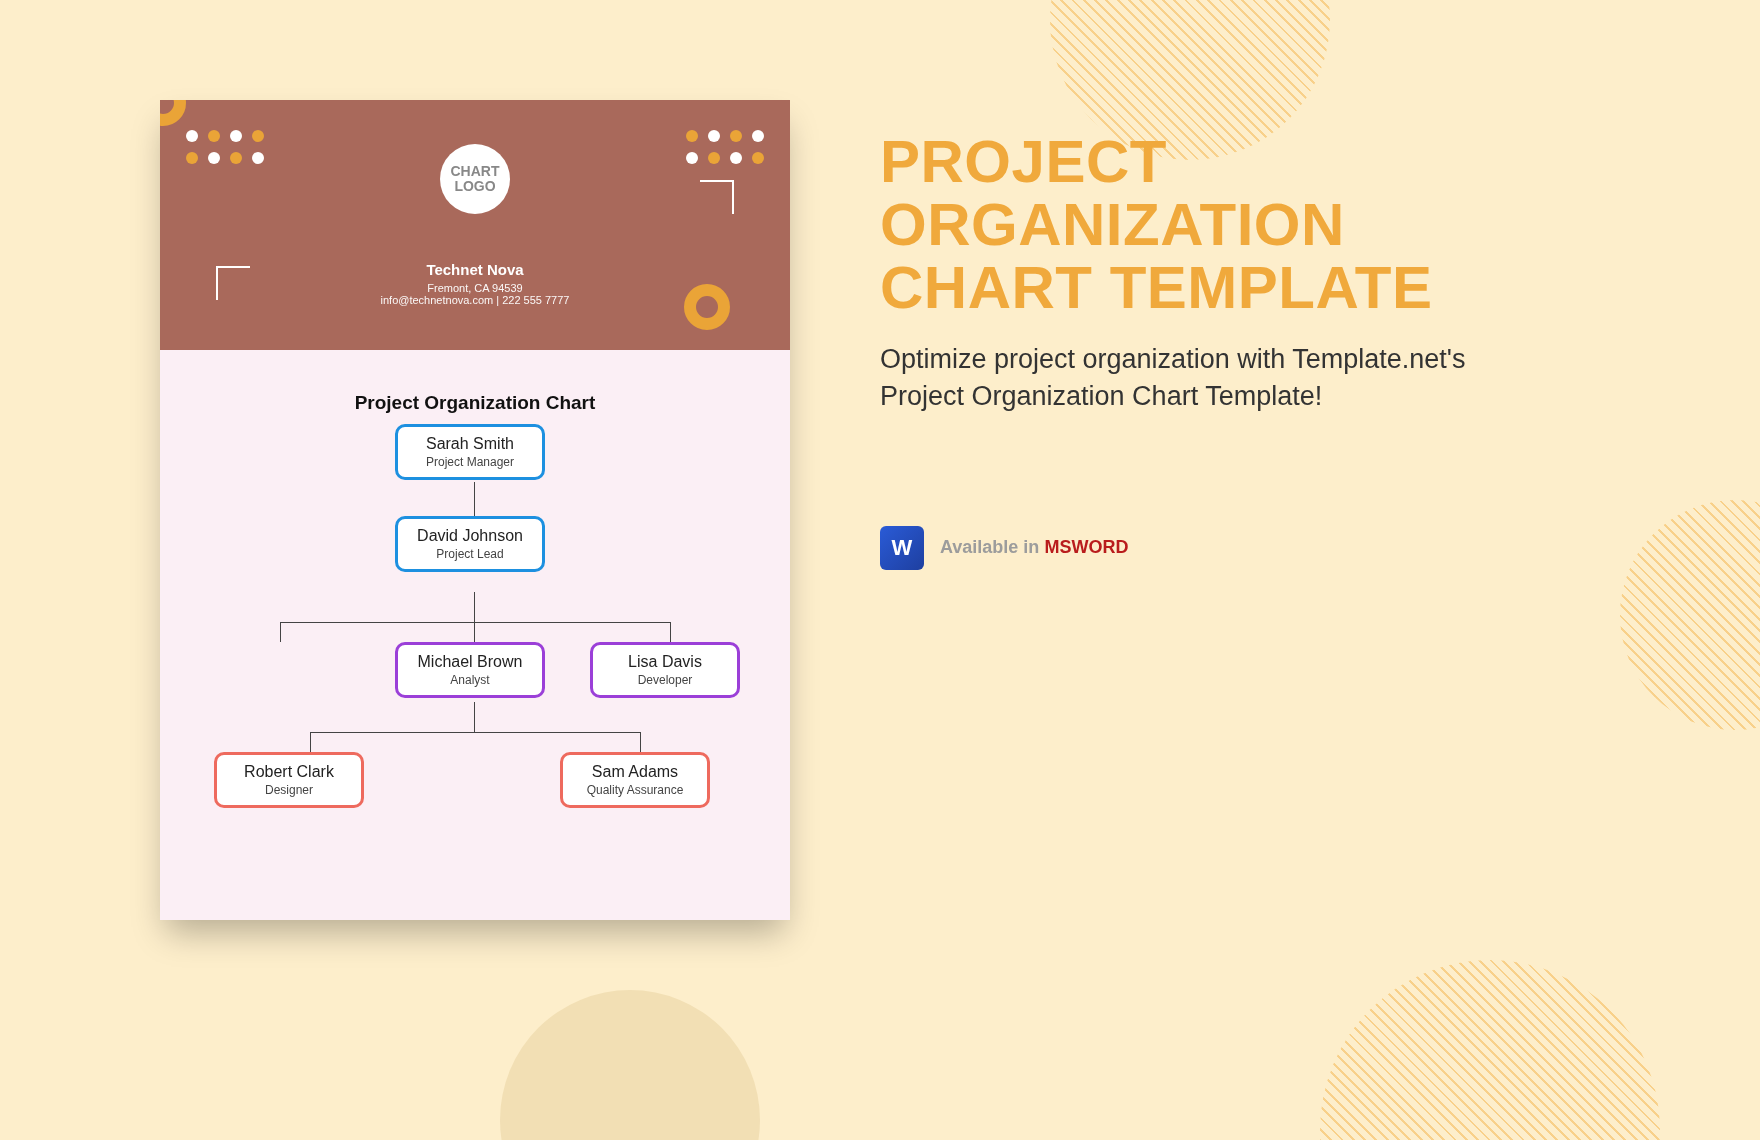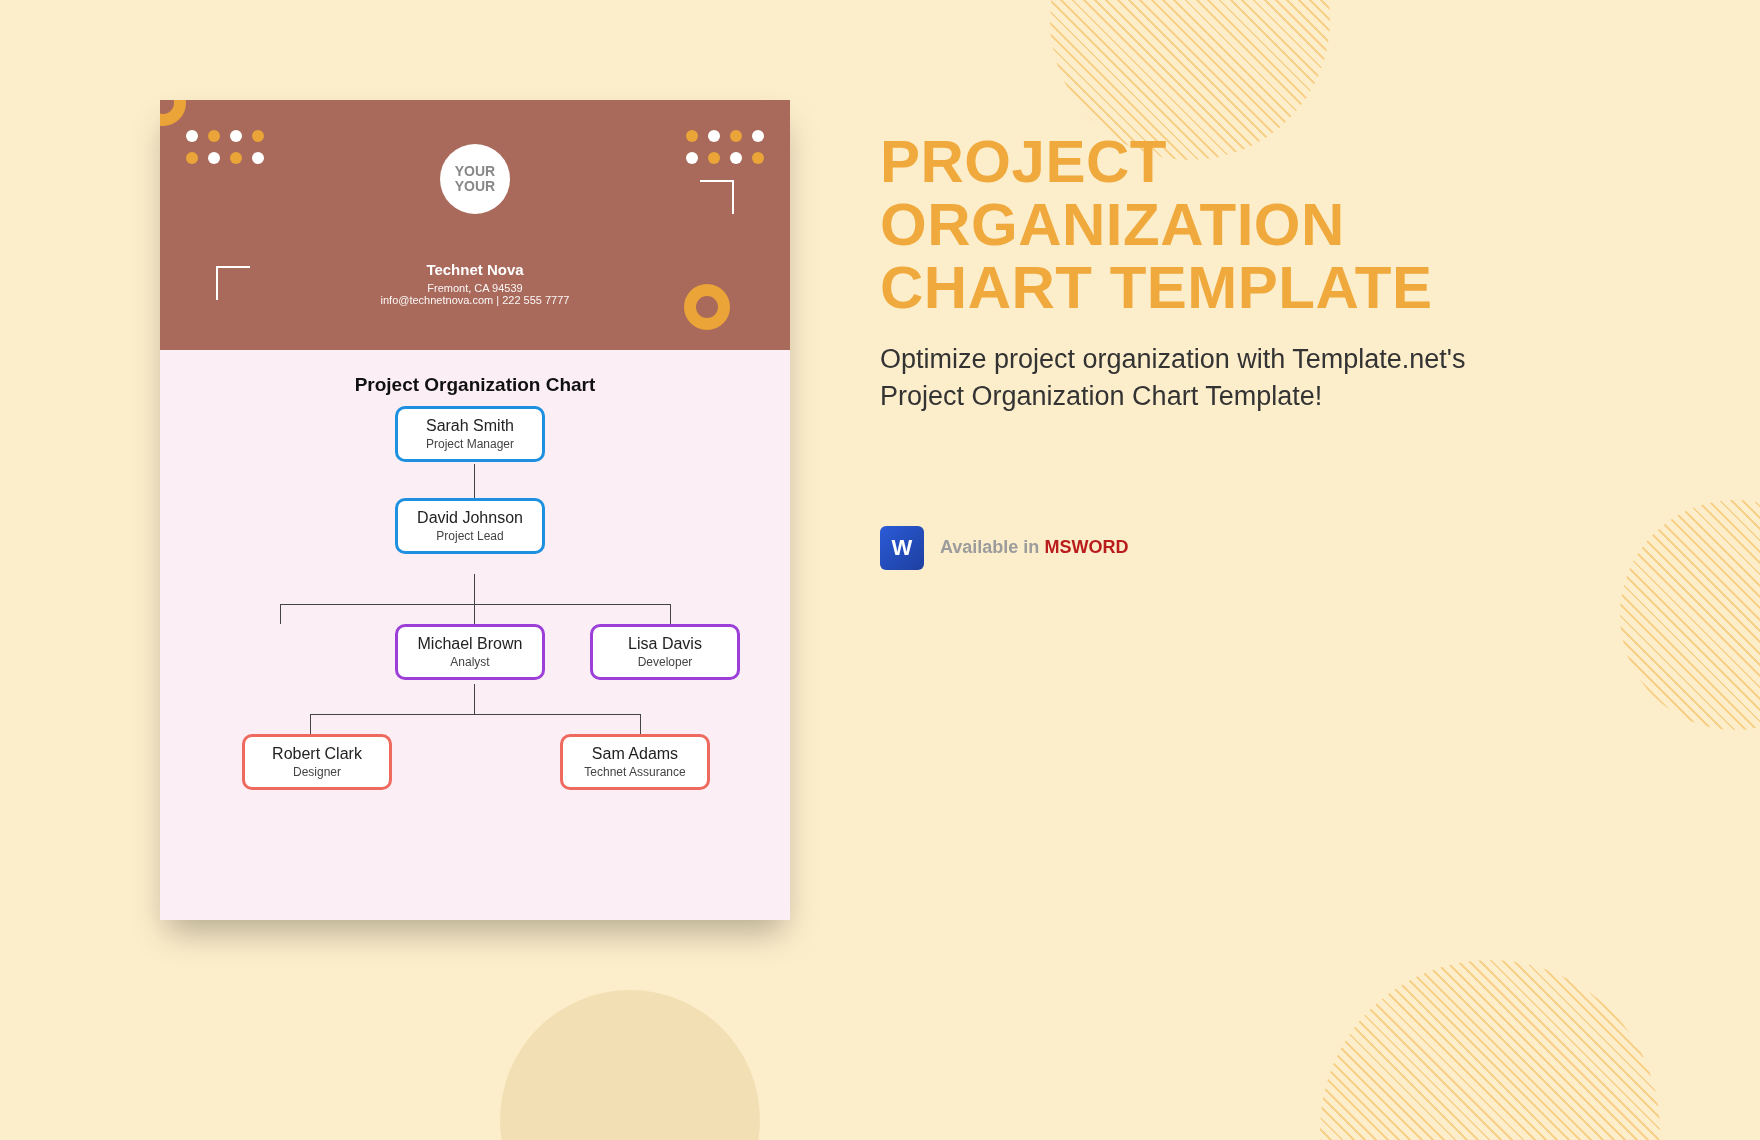--- a/index.html
+++ b/index.html
@@ -50,21 +50,21 @@
   }
   .company{font-weight:700;font-size:15px;margin-bottom:4px;margin-top:37px;}
   .addr,.contact{font-size:11px;opacity:.95;}
   
   .dotrow{position:absolute;display:flex;gap:10px;}
   .dotrow span{width:12px;height:12px;border-radius:50%;}
   .d-white{background:#fff;} .d-orange{background:#eaa437;}
   .step{position:absolute;border:2px solid #fff;border-bottom:none;border-left:none;}
   .ring{position:absolute;width:46px;height:46px;border-radius:50%;border:12px solid #eaa437;}
 
-  .chart-title{text-align:center;font-weight:700;font-size:19px;margin:24px 0 10px;color:#111;}
+  .chart-title{text-align:center;font-weight:700;font-size:19px;margin:42px 0 10px;color:#111;}
   .chart{position:relative;height:470px;}
   .node{
     position:absolute;background:#fff;border:3px solid;border-radius:10px;
     padding:8px 6px;text-align:center;min-width:150px;
   }
   .n-name{font-size:16px;font-weight:500;color:#222;}
   .n-role{font-size:12px;color:#444;margin-top:2px;}
   .b-blue{border-color:#1d90e0;}
   .b-purple{border-color:#9b3fd8;}
   .b-coral{border-color:#ee6a5e;}
@@ -123,21 +123,21 @@
           <span class="d-orange"></span>
           <span class="d-white"></span>
           <span class="d-orange"></span>
         </div>
       <div class="ring" style="bottom:20px;right:60px;"></div>
       <div class="ring" style="top:-20px;left:-20px;"></div>
       <div class="step" style="left:56px;bottom:50px;width:34px;height:34px;border-right:none;border-top:2px solid #fff;border-left:2px solid #fff;"></div>
       <div class="step" style="right:56px;top:80px;width:34px;height:34px;"></div>
 
       <div class="logo">
-          <span>YOUR YOUR</span>
+          <span>CHART LOGO</span>
         </div>
       <div class="company">Technet Nova</div>
       <div class="addr">Fremont, CA 94539</div>
       <div class="contact">info@technetnova.com | 222 555 7777</div>
     </div>
 
     <div class="chart-title">Project Organization Chart</div>
 
     <div class="chart">
 
@@ -161,27 +161,27 @@
         <div class="n-role">Project Lead</div>
       </div>
       <div class="node b-purple" style="left:235px;top:218px;">
         <div class="n-name">Michael Brown</div>
         <div class="n-role">Analyst</div>
       </div>
       <div class="node b-purple" style="left:430px;top:218px;">
         <div class="n-name">Lisa Davis</div>
         <div class="n-role">Developer</div>
       </div>
-      <div class="node b-coral" style="left:82px;top:328px;">
+      <div class="node b-coral" style="left:54px;top:328px;">
         <div class="n-name">Robert Clark</div>
         <div class="n-role">Designer</div>
       </div>
       <div class="node b-coral" style="left:400px;top:328px;">
         <div class="n-name">Sam Adams</div>
-        <div class="n-role">Technet Assurance</div>
+        <div class="n-role">Quality Assurance</div>
       </div>
     </div>
   </div>
 
   <div class="rhs">
     <div class="title">
       <span>PROJECT</span><br>
       <span>ORGANIZATION</span><br>
       <span>CHART TEMPLATE</span>
     </div>

